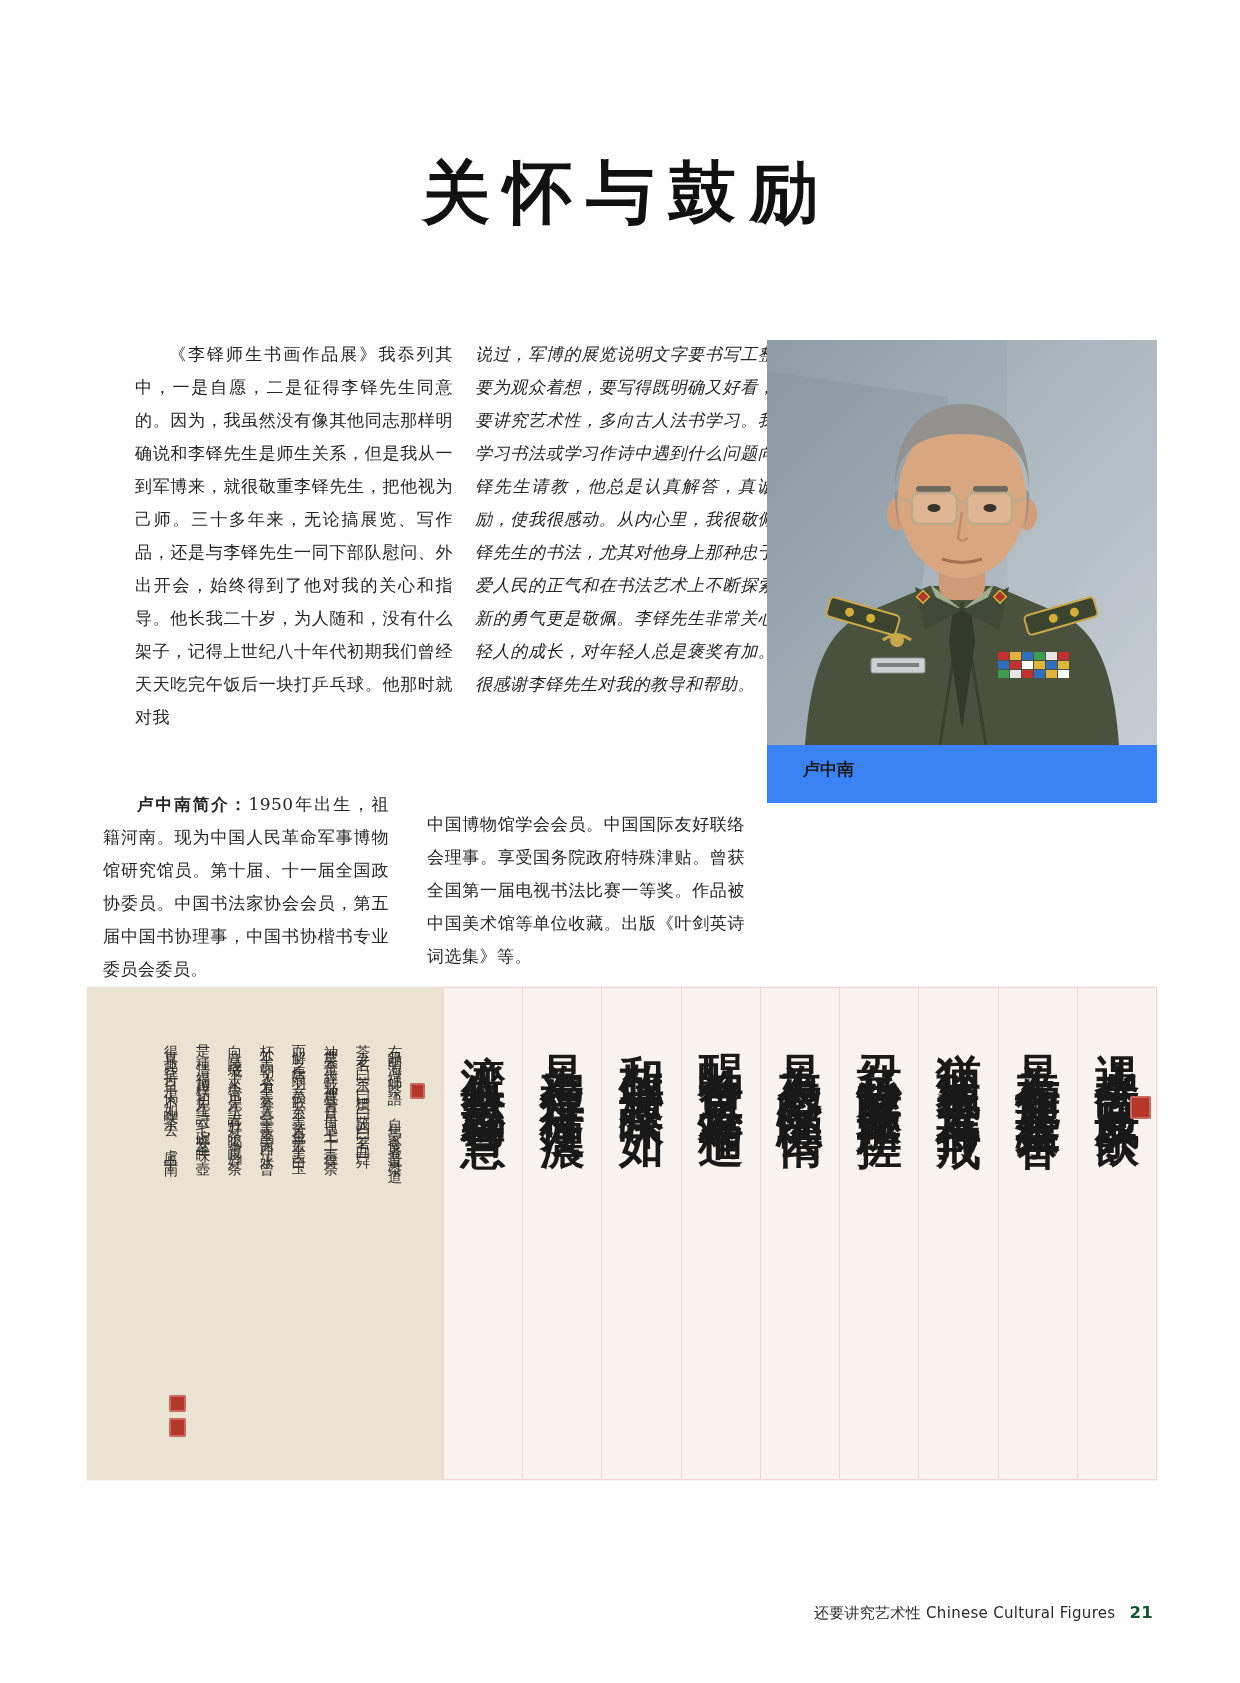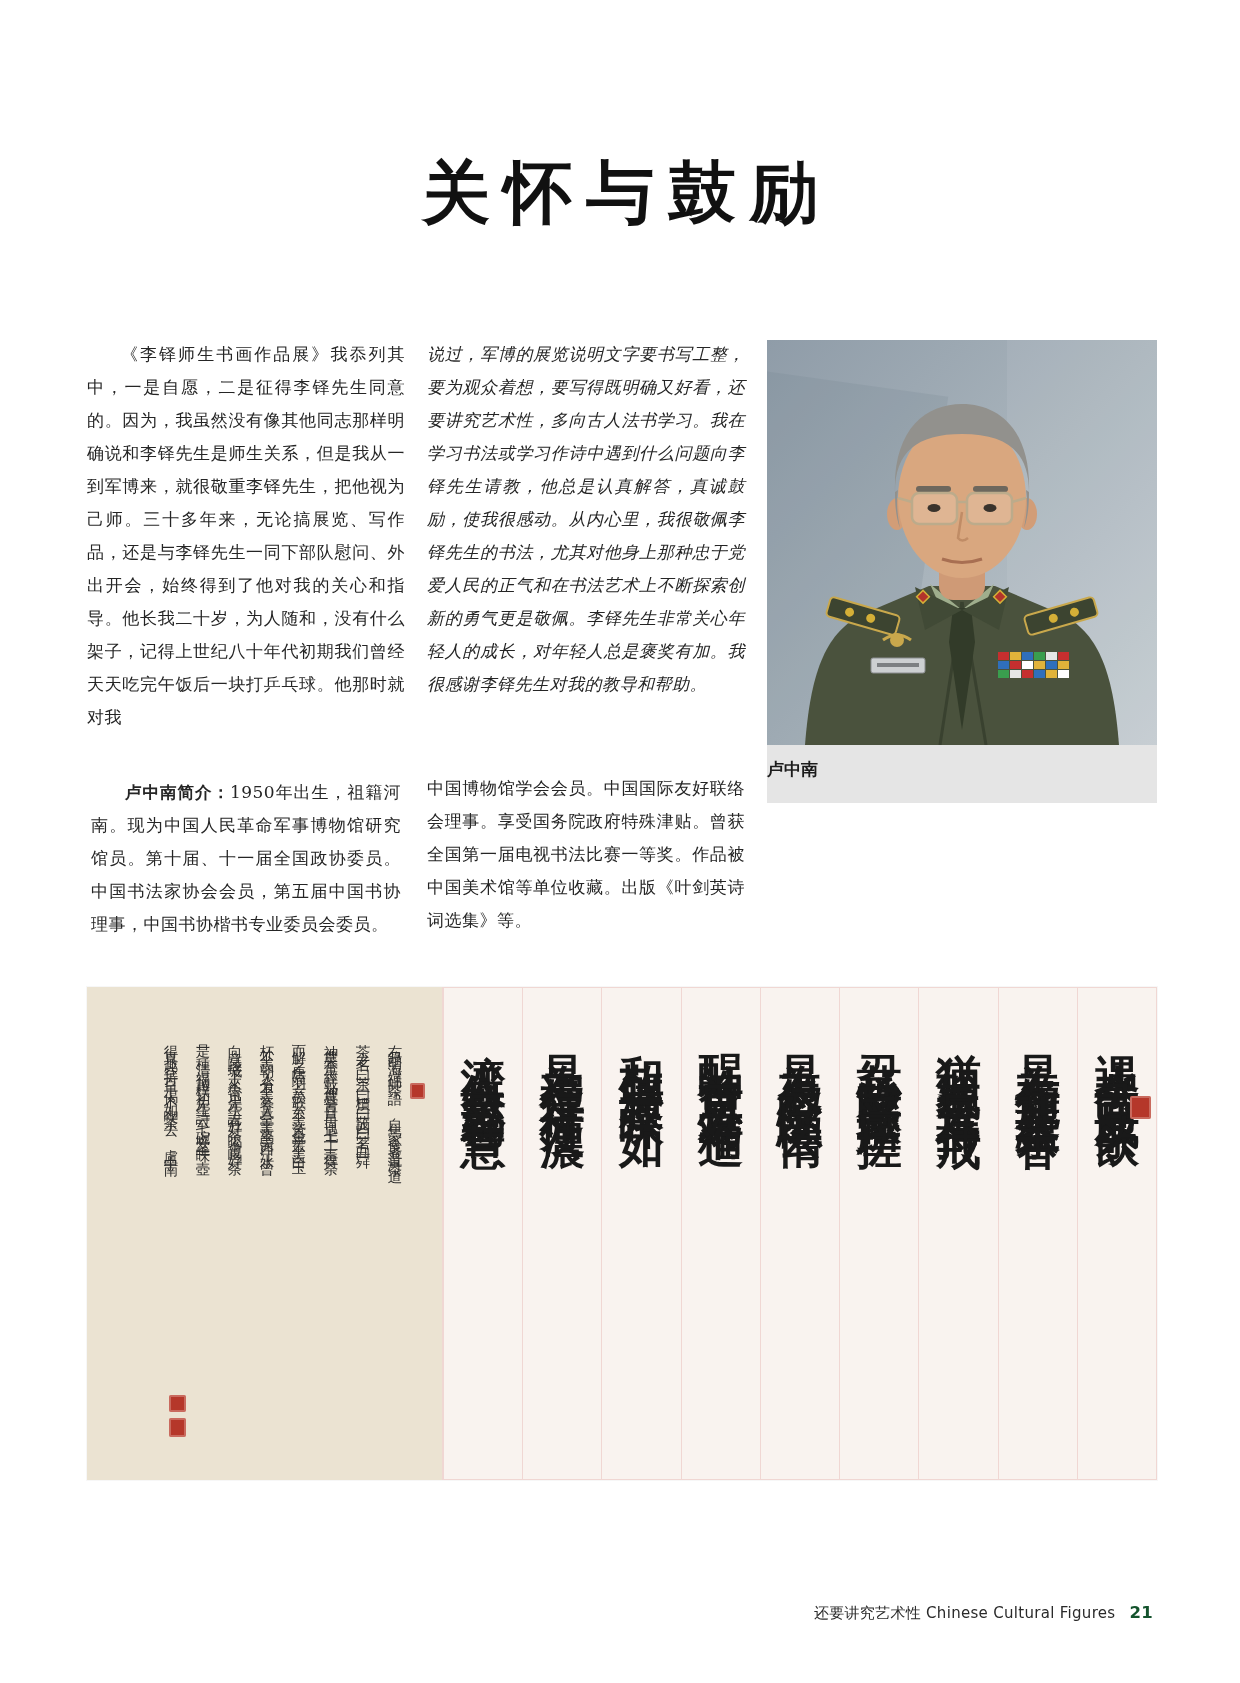--- a/index.html
+++ b/index.html
@@ -18,47 +18,47 @@
     position:absolute;top:148px;left:0;width:100%;
     text-align:center;
     font-size:68px;font-weight:700;color:#111;
     letter-spacing:14px;text-indent:14px;
   }
 
   
   .article-col{
     position:absolute;top:338px;width:318px;
     font-size:17px;line-height:33px;letter-spacing:.5px;
-    text-align:justify;color:#252525;
+    text-align:justify;color:#252525;margin-left:48px;
   }
   .article-col p{margin:0;}
   .col-1{left:85px;}
   .col-2{left:425px;font-style:italic;}
   .indent{text-indent:2em;}
 
   
   .bio-col{
     position:absolute;top:772px;width:318px;
     font-size:17px;line-height:33px;letter-spacing:.5px;
     text-align:justify;color:#252525;
   }
   .bio-1{left:85px;}
-  .bio-2{left:425px;}
+  .bio-2{left:425px;margin-top:36px;}
   .bio-label{
     font-weight:700;
     font-family:"DejaVu Sans","Liberation Sans",sans-serif;
     font-size:16.5px;
   }
 
   
   .photo-card{position:absolute;left:765px;top:340px;width:390px;}
   .portrait{display:block;width:390px;height:405px;}
   .photo-caption{
-    background:#e5e5e5;
-    padding:13px 18px 15px 0;
+    background:#3b82f6;
+    padding:13px 18px 15px 36px;
   }
   .caption-name{
     font-family:"DejaVu Sans","Liberation Sans",sans-serif;
     font-weight:700;font-size:17px;color:#1c1c1c;margin-bottom:7px;
   }
   .caption-text{
     font-size:16px;line-height:26px;color:#2c2c2c;
     max-width:320px;letter-spacing:.4px;
   }
 
@@ -233,21 +233,21 @@
       <path d="M116,300 Q130,290 144,300" stroke="#c9a84c" stroke-width="3" fill="none"></path>
       <rect x="104" y="318" width="54" height="15" rx="2" fill="#cdd0d2" stroke="#8a8d90"></rect>
       <rect x="110" y="323" width="42" height="4" fill="#7d8083"></rect>
     </svg>
     <div class="photo-caption">
       <div class="caption-name">卢中南</div>
     </div>
   </div>
 
   <div class="bio-col bio-1">
-    <p class="indent" style="margin:4px">
+    <p class="indent" style="margin:16px">
       <span class="bio-label">卢中南简介：</span><span>1950年出生，祖籍河南。现为中国人民革命军事博物馆研究馆员。第十届、十一届全国政协委员。中国书法家协会会员，第五届中国书协理事，中国书协楷书专业委员会委员。</span>
     </p>
   </div>
 
   <div class="bio-col bio-2">
     <p style="margin:0">中国博物馆学会会员。中国国际友好联络会理事。享受国务院政府特殊津贴。曾获全国第一届电视书法比赛一等奖。作品被中国美术馆等单位收藏。出版《叶剑英诗词选集》等。</p>
   </div>
 
   <div class="artwork">
     <div class="colophon-panel">

